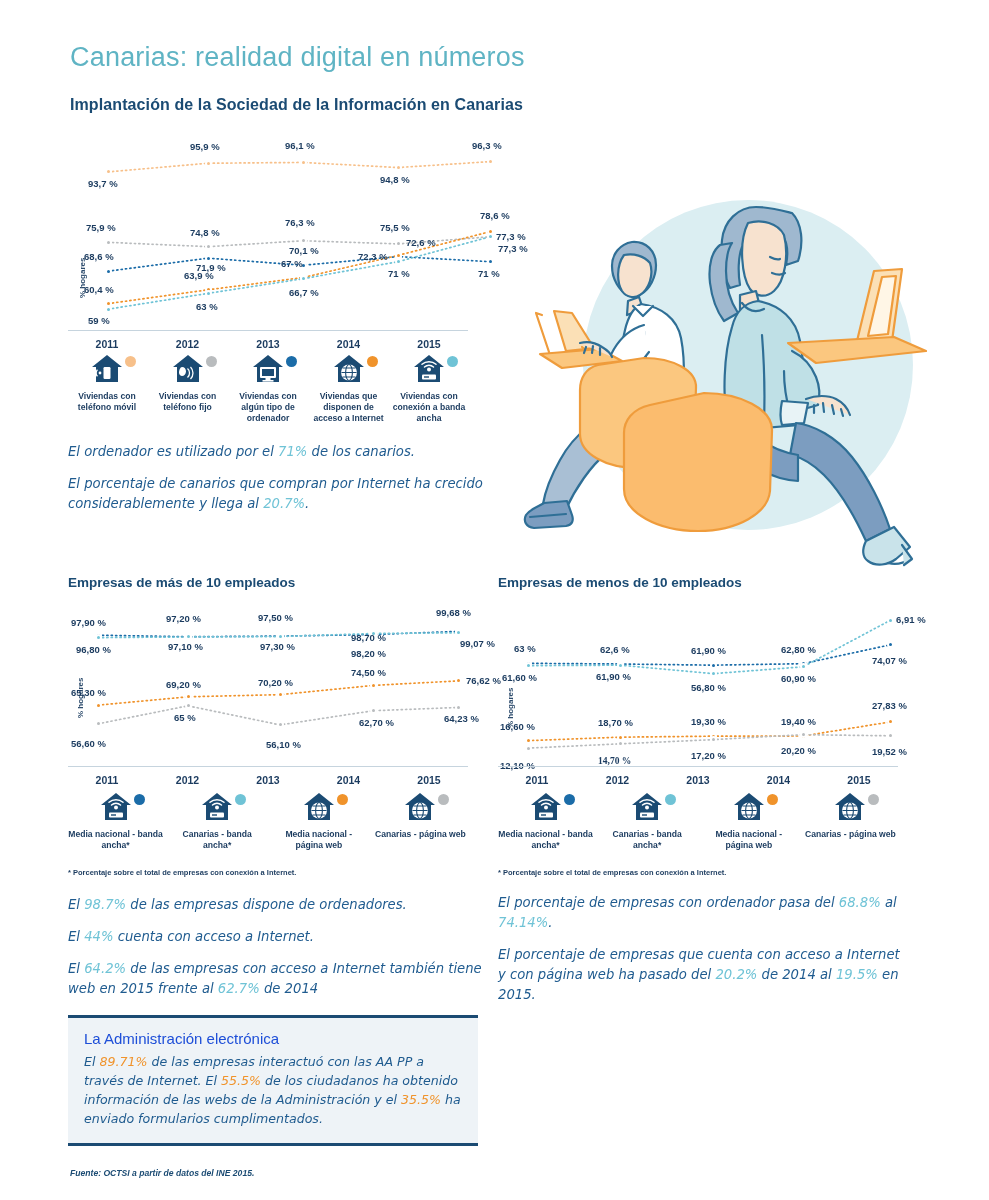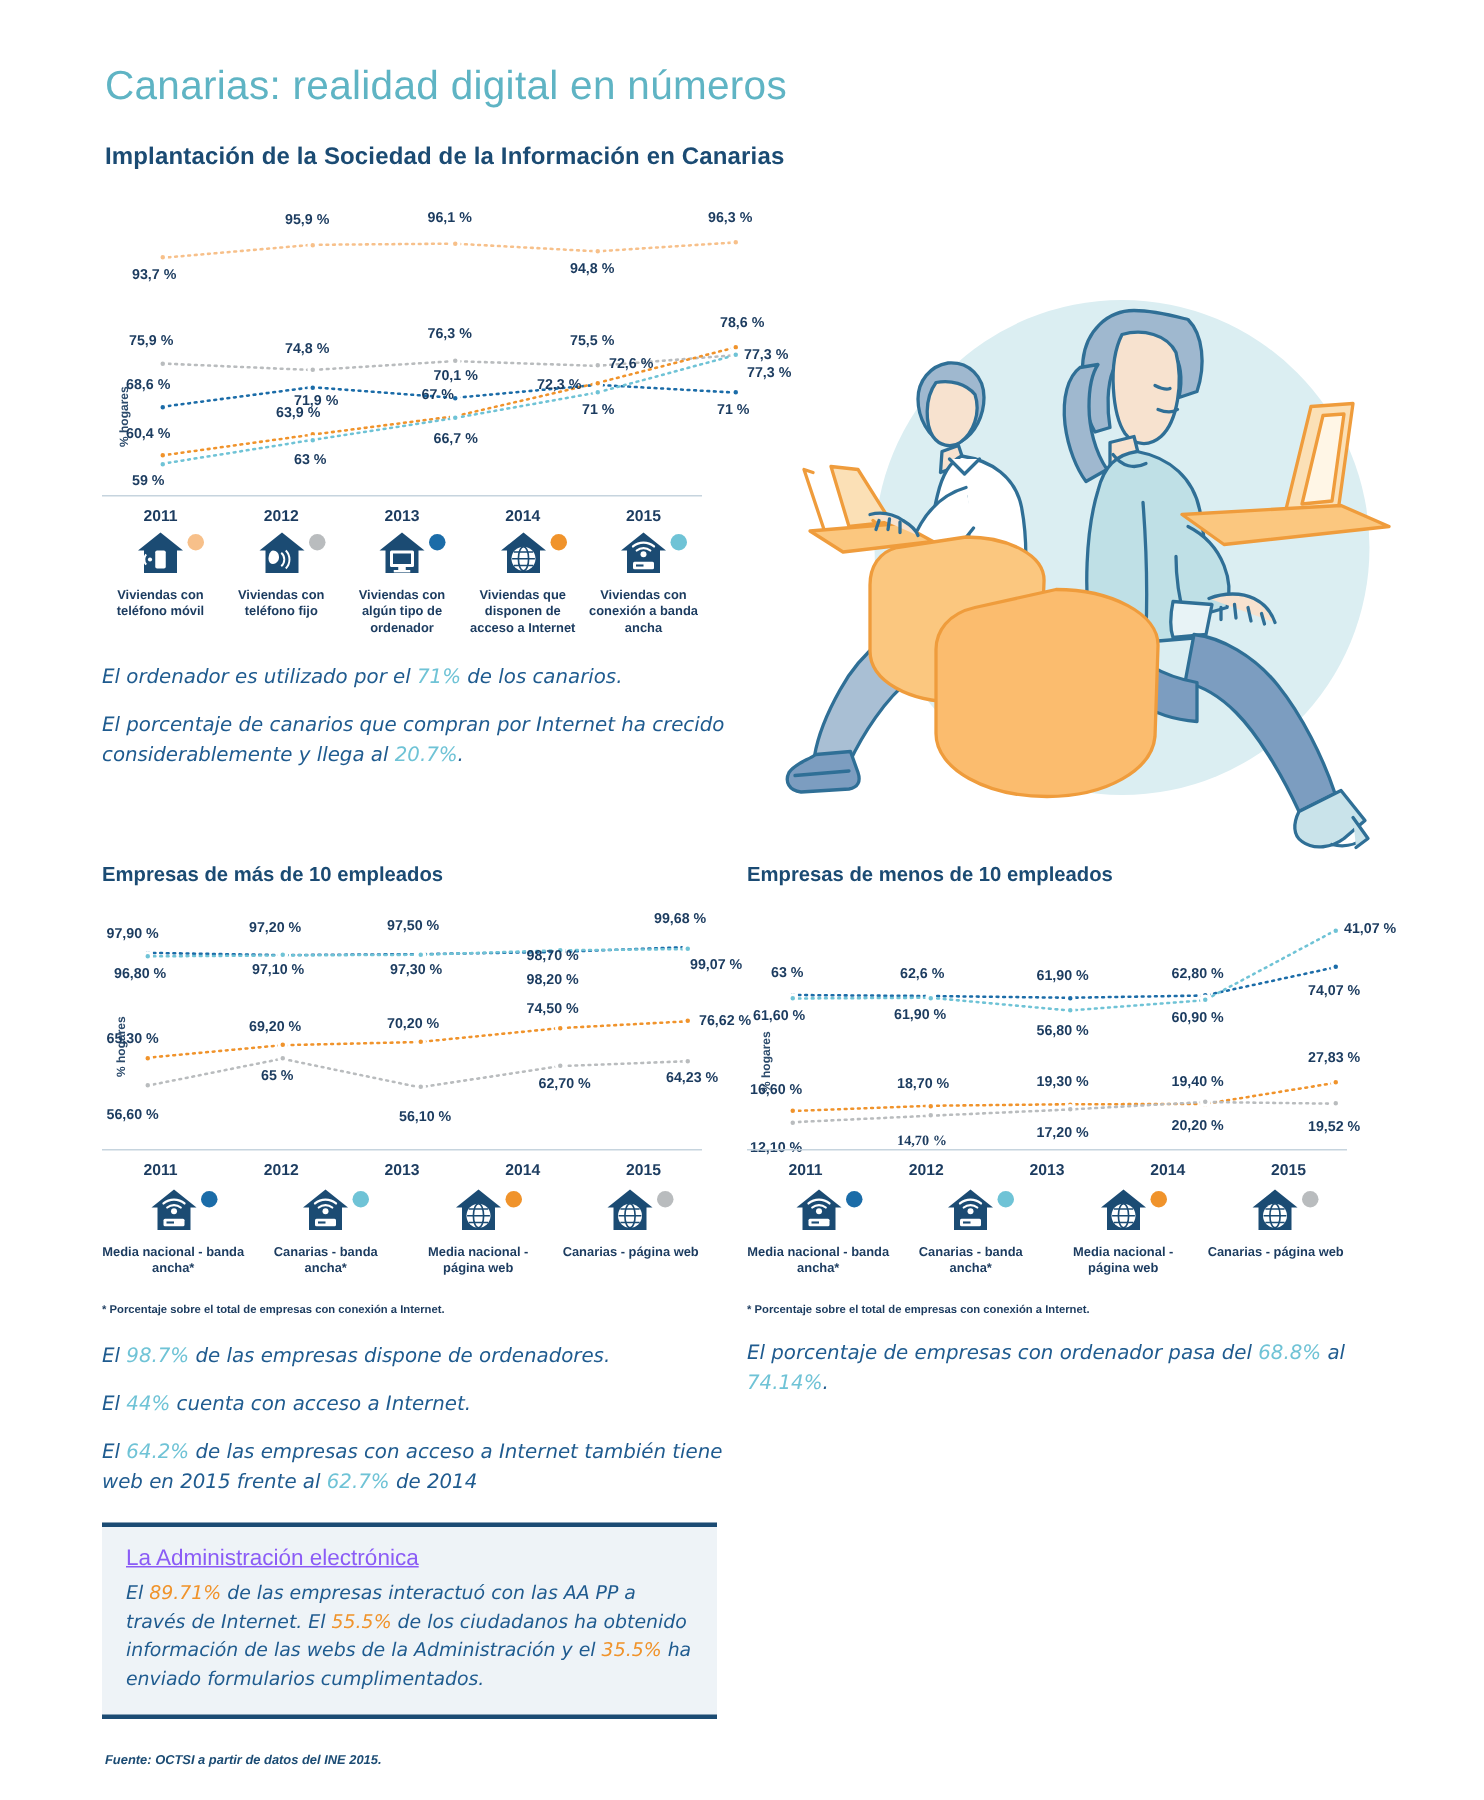--- a/index.html
+++ b/index.html
@@ -50,21 +50,21 @@
   }
   .hand p{margin:0 0 12px 0;}
   .hand .hl{color:#6fc3d6;}
 
   
   .admin-box{
     position:absolute;left:68px;top:1015px;width:410px;
     background:#eef3f7;border-top:3px solid #1b4b73;border-bottom:3px solid #1b4b73;
     padding:12px 16px 14px 16px;box-sizing:border-box;
   }
-  .admin-title{font-size:15px;font-weight:400;color:#8b5cf6;margin:0 0 6px 0;text-decoration:underline;}
+  .admin-title{font-size:15px;font-weight:400;color:#1d4ed8;margin:0 0 6px 0;}
   .admin-text{
     font-family:"DejaVu Sans",sans-serif;font-style:italic;
     font-size:12.6px;line-height:1.5;color:#1f5b8f;margin:0;
   }
   .admin-text .hlo{color:#f0932b;}
 
   .source{
     position:absolute;left:70px;top:1168px;
     font-size:8.6px;font-weight:700;font-style:italic;color:#1b4b73;
   }
@@ -434,21 +434,21 @@
         <div class="lbl" style="left: 374px; top: 54.8833px;">74,07 %</div>
         <div class="pt" style="left: 26.5px; top: 62.1667px; background: rgb(111, 195, 214);"></div>
         <div class="lbl" style="left: 4px; top: 71.6667px;">61,60 %</div>
         <div class="pt" style="left: 118.5px; top: 61.6667px; background: rgb(111, 195, 214);"></div>
         <div class="lbl" style="left: 98px; top: 71.1667px;">61,90 %</div>
         <div class="pt" style="left: 211.5px; top: 70.1667px; background: rgb(111, 195, 214);"></div>
         <div class="lbl" style="left: 193px; top: 81.6667px;">56,80 %</div>
         <div class="pt" style="left: 301.5px; top: 63.3333px; background: rgb(111, 195, 214);"></div>
         <div class="lbl" style="left: 283px; top: 72.8333px;">60,90 %</div>
         <div class="pt" style="left: 388.5px; top: 16.9667px; background: rgb(111, 195, 214);"></div>
-        <div class="lbl" style="left: 398px; top: 14.4667px;">41,07 %</div>
+        <div class="lbl" style="left: 398px; top: 14.4667px;">6,91 %</div>
         <div class="pt" style="left: 26.5px; top: 137.167px; background: rgb(240, 147, 43);"></div>
         <div class="lbl" style="left: 2px; top: 120.667px;">16,60 %</div>
         <div class="pt" style="left: 118.5px; top: 133.667px; background: rgb(240, 147, 43);"></div>
         <div class="lbl" style="left: 100px; top: 117.167px;">18,70 %</div>
         <div class="pt" style="left: 211.5px; top: 132.667px; background: rgb(240, 147, 43);"></div>
         <div class="lbl" style="left: 193px; top: 116.167px;">19,30 %</div>
         <div class="pt" style="left: 301.5px; top: 132.5px; background: rgb(240, 147, 43);"></div>
         <div class="lbl" style="left: 283px; top: 116px;">19,40 %</div>
         <div class="pt" style="left: 388.5px; top: 118.45px; background: rgb(240, 147, 43);"></div>
         <div class="lbl" style="left: 374px; top: 99.95px;">27,83 %</div>
@@ -532,20 +532,21 @@
             </svg></span>
           <span class="lg-dot" style="background:#b9bcbe"></span>
         </div>
         <div class="lg-text">Canarias - página web</div>
       </div>
     </div>
   <div class="footnote" style="left:498px;top:868px;">* Porcentaje sobre el total de empresas con conexión a Internet.</div>
 
   <div class="hand" id="notes-menos10" style="left:498px;top:893px;width:410px;">
       <p><span>El porcentaje de empresas con ordenador pasa del </span><span class="hl">68.8%</span><span> al </span><span class="hl">74.14%</span><span>.</span></p>
+      <p><span>El porcentaje de empresas que cuenta con acceso a Internet y con página web ha pasado del </span><span class="hl">20.2%</span><span> de 2014 al </span><span class="hl">19.5%</span><span> en 2015.</span></p>
     </div>
 
   <div class="admin-box">
     <div class="admin-title">La Administración electrónica</div>
     <div class="admin-text" id="admin-text"><span>El </span><span class="hlo">89.71%</span><span> de las empresas interactuó con las AA PP a través de Internet. El </span><span class="hlo">55.5%</span><span> de los ciudadanos ha obtenido información de las webs de la Administración y el </span><span class="hlo">35.5%</span><span> ha enviado formularios cumplimentados.</span></div>
   </div>
 
   <div class="source">Fuente: OCTSI a partir de datos del INE 2015.</div>
 </div>
 

